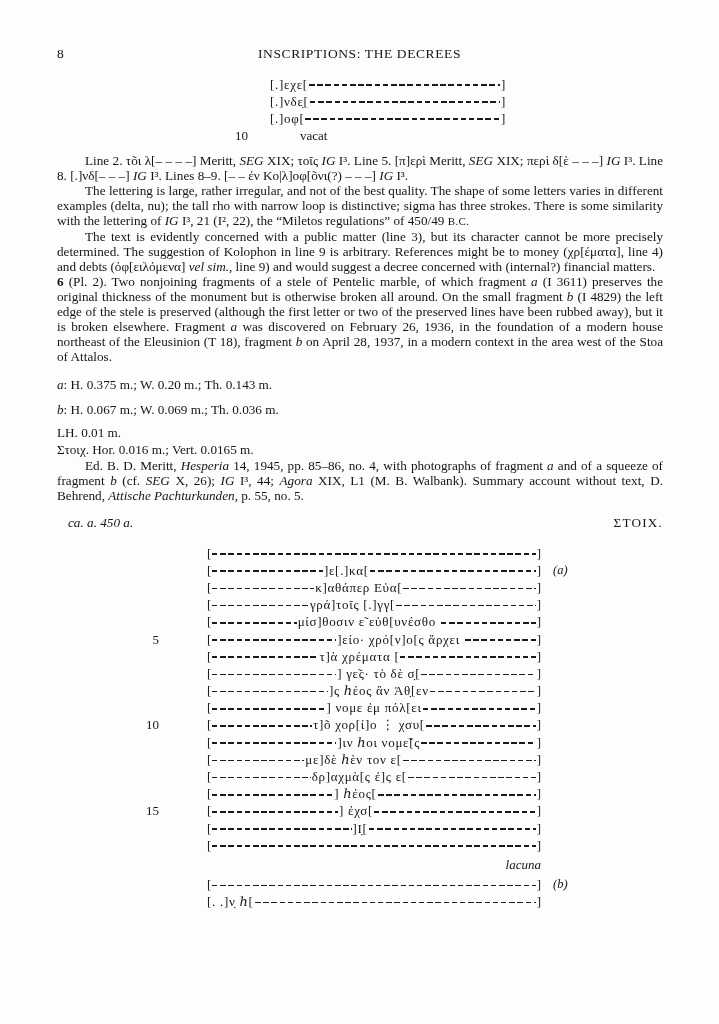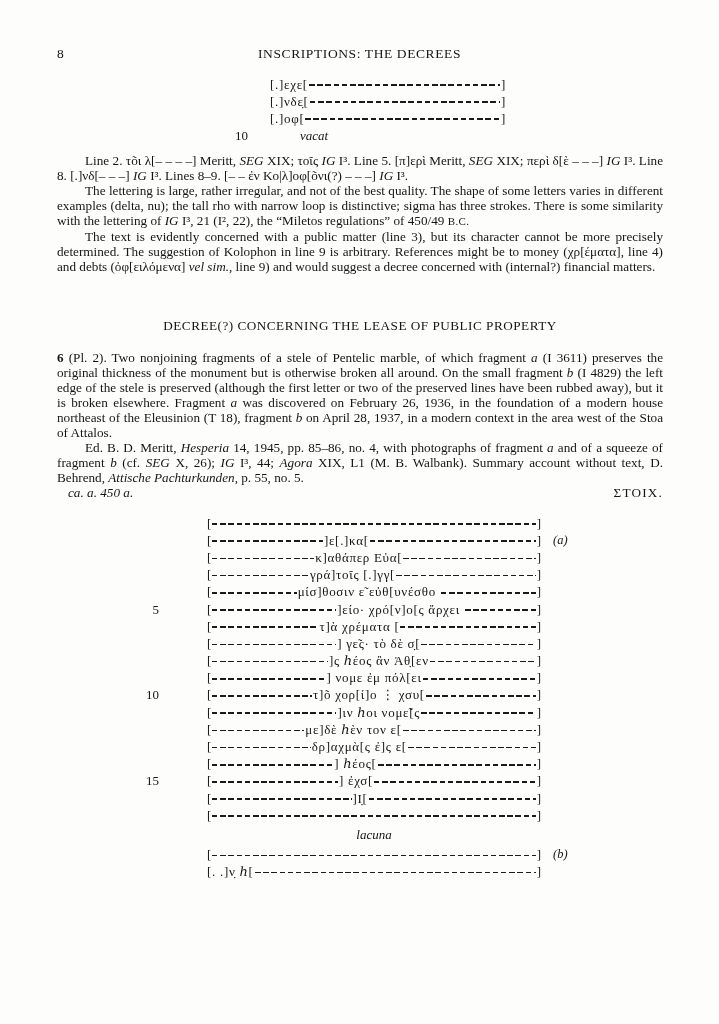--- a/index.html
+++ b/index.html
@@ -25,52 +25,52 @@
   p.noindent{text-indent:0;}
   .i{font-style:italic;}
   .b{font-weight:bold;}
   .sc{font-size:11px;letter-spacing:.4px;}
   
   .prev-block{margin-left:153px;margin-bottom:9px;}
   .prev-row{display:flex;align-items:center;height:17px;font-size:13px;}
   .prev-num{width:38px;text-align:right;font-size:13px;}
   .prev-gap{width:22px;}
   .prev-line{display:flex;align-items:center;width:236px;letter-spacing:.6px;}
-  .vacat-label{font-style:italic;margin-left:30px;}
+  .vacat-label{margin-left:30px;}
   
   .dashfill{
     height:1.6px;flex-grow:1;flex-basis:0;
     background:repeating-linear-gradient(90deg,#1a1a1a 0,#1a1a1a 5.5px,transparent 5.5px,transparent 8.2px);
     align-self:center;margin:1px 1px 0 1px;
   }
   .brk{flex:none;}
   
   .section-heading{
     text-align:center;font-size:13.2px;letter-spacing:.5px;
     margin-top:44px;margin-bottom:16px;
   }
   
   .dim-line{font-size:13.2px;line-height:17px;margin:0;}
   .dims{margin-top:12px;}
   .dim-a{margin-bottom:8px;}
   .dim-b{margin-bottom:6px;}
   .ed-par{margin-top:16px;}
   
-  .date-line{display:flex;justify-content:space-between;align-items:baseline;margin-top:0;font-size:13.2px;}
+  .date-line{display:flex;justify-content:space-between;align-items:baseline;margin-top:12px;font-size:13.2px;}
   .date-label{font-style:italic;margin-left:11px;}
   .stoich-label{letter-spacing:1.2px;}
   
   .insc-block{margin-left:46px;margin-top:14px;}
   .insc-row{display:flex;align-items:center;height:17.2px;font-size:13px;}
   .insc-num{width:56px;text-align:right;font-size:13px;flex:none;}
   .insc-gap{width:48px;flex:none;}
   .insc-line{display:flex;align-items:center;width:334px;flex:none;}
   .insc-text{white-space:pre;letter-spacing:.7px;}
   .insc-marker{width:50px;padding-left:12px;font-style:italic;font-size:12.5px;flex:none;}
-  .lacuna-row .insc-line{justify-content:center;}
+  .lacuna-row .insc-line{justify-content:flex-end;}
   .lacuna-text{font-style:italic;}
   .lacuna-row{height:22px;}
 </style>
 </head>
 <body>
 
 <div class="page">
 
   <div class="pagenum">8</div>
   <div class="running-head">INSCRIPTIONS: THE DECREES</div>
@@ -110,24 +110,29 @@
         <span class="prev-num">10</span>
         <span class="prev-gap"></span>
         <span class="vacat-label">vacat</span>
       </div>
     </div>
 
     <p class="bodytext"><span>Line 2. τõι λ[– – – –] Meritt, </span><span class="i">SEG</span><span> XIX; τοῖς </span><span class="i">IG</span><span> I³.  Line 5. [π]ερὶ Meritt, </span><span class="i">SEG</span><span> XIX; περὶ δ[ὲ – – –] </span><span class="i">IG</span><span> I³. Line 8. [.]νδ[– – –] </span><span class="i">IG</span><span> I³. Lines 8–9. [– – ἐν Κο|λ]οφ[õνι(?) – – –] </span><span class="i">IG</span><span> I³.</span></p>
     <p class="bodytext"><span>The lettering is large, rather irregular, and not of the best quality.  The shape of some letters varies in different examples (delta, nu); the tall rho with narrow loop is distinctive; sigma has three strokes.  There is some similarity with the lettering of </span><span class="i">IG</span><span> I³, 21 (I², 22), the “Miletos regulations” of 450/49 </span><span class="sc">B.C.</span></p>
     <p class="bodytext"><span>The text is evidently concerned with a public matter (line 3), but its character cannot be more precisely determined.  The suggestion of Kolophon in line 9 is arbitrary.  References might be to money (χρ[έματα], line 4) and debts (ὀφ[ειλόμενα] </span><span class="i">vel sim.</span><span>, line 9) and would suggest a decree concerned with (internal?) financial matters.</span></p>
 
-    <div class="section-heading">DECREE(?) CONCERNING THE LEASE OF PUBLIC PROPERTY</div>
 
     <p class="bodytext noindent"><span class="b">6</span><span> (Pl. 2).  Two nonjoining fragments of a stele of Pentelic marble, of which fragment </span><span class="i">a</span><span> (I 3611) preserves the original thickness of the monument but is otherwise broken all around.  On the small fragment </span><span class="i">b</span><span> (I 4829) the left edge of the stele is preserved (although the first letter or two of the preserved lines have been rubbed away), but it is broken elsewhere.  Fragment </span><span class="i">a</span><span> was discovered on February 26, 1936, in the foundation of a modern house northeast of the Eleusinion (T 18), fragment </span><span class="i">b</span><span> on April 28, 1937, in a modern context in the area west of the Stoa of Attalos.</span></p>
 
+    <div class="dims">
+      <p class="dim-line dim-a"><span class="i">a</span><span>: H. 0.375 m.; W. 0.20 m.; Th. 0.143 m.</span></p>
+      <p class="dim-line dim-b"><span class="i">b</span><span>: H. 0.067 m.; W. 0.069 m.; Th. 0.036 m.</span></p>
+      <p class="dim-line">LH. 0.01 m.</p>
+      <p class="dim-line">Στοιχ.  Hor. 0.016 m.; Vert. 0.0165 m.</p>
+    </div>
 
     <p class="bodytext ed-par"><span>Ed. B. D. Meritt, </span><span class="i">Hesperia</span><span> 14, 1945, pp. 85–86, no. 4, with photographs of fragment </span><span class="i">a</span><span> and of a squeeze of fragment </span><span class="i">b</span><span> (cf. </span><span class="i">SEG</span><span> X, 26); </span><span class="i">IG</span><span> I³, 44; </span><span class="i">Agora</span><span> XIX, L1 (M. B. Walbank).  Summary account without text, D. Behrend, </span><span class="i">Attische Pachturkunden</span><span>, p. 55, no. 5.</span></p>
 
     <div class="date-line">
       <span class="date-label">ca. a. 450 a.</span>
       <span class="stoich-label">ΣΤΟΙΧ.</span>
     </div>
 
     <div class="insc-block">
       <div>

